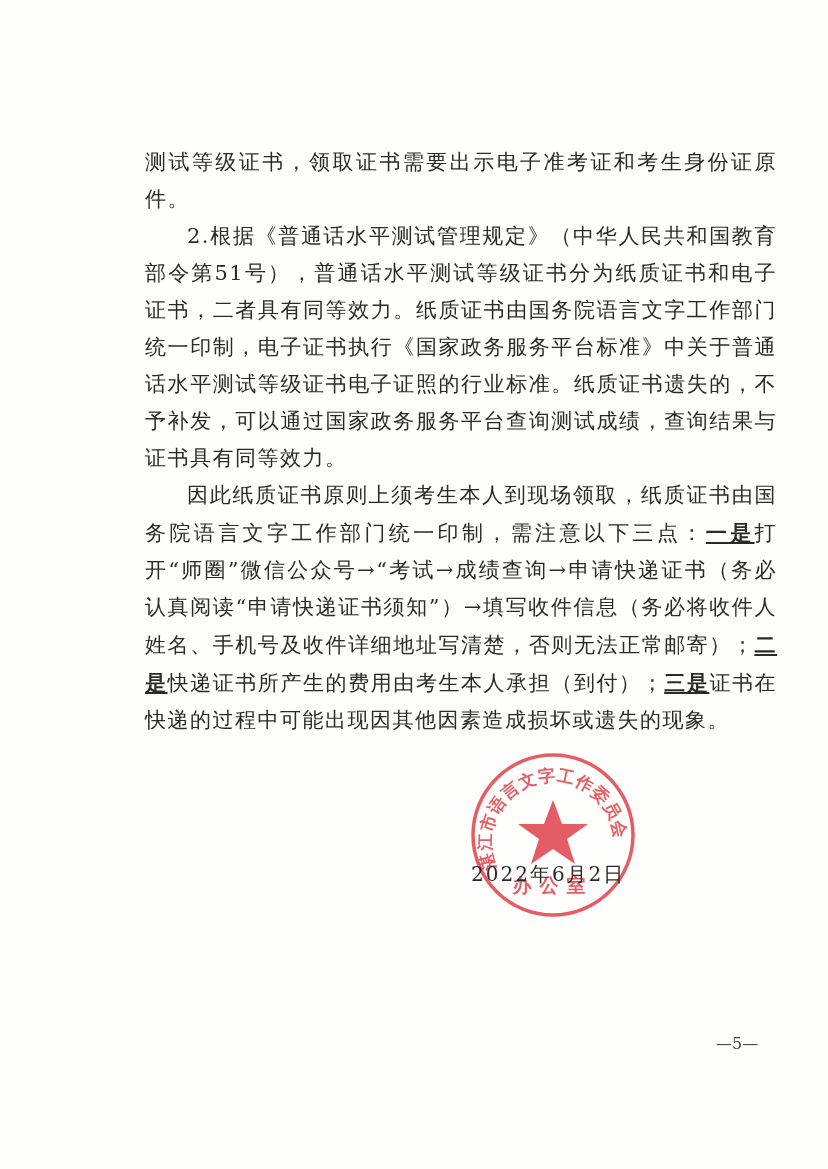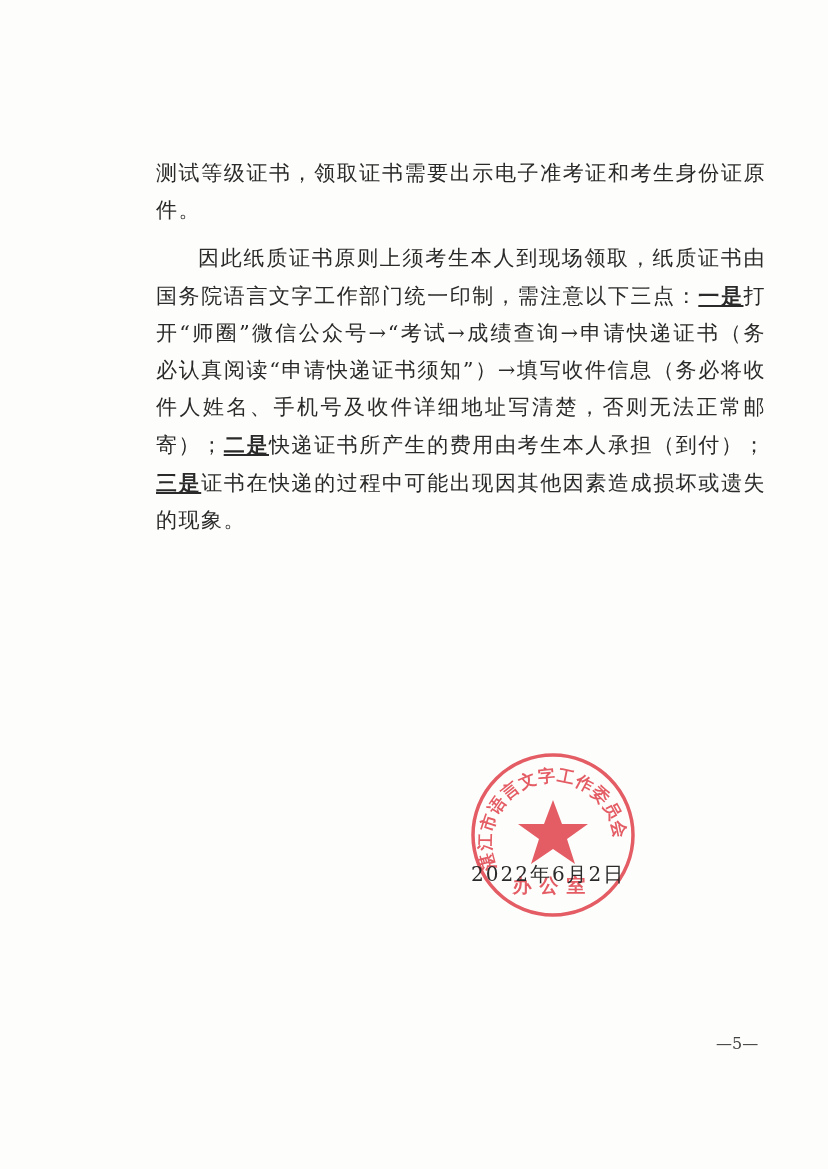--- a/index.html
+++ b/index.html
@@ -15,21 +15,21 @@
   .body-text {
     position: absolute;
     left: 145px;
     top: 144px;
     width: 632px;
     font-size: 21px;
     line-height: 37px;
     letter-spacing: 1.5px;
     text-align: justify;
   }
-  .para { margin: 11px; }
+  .para { margin: 0; }
   .para.indent { text-indent: 42px; }
   .bold { font-weight: bold; text-decoration: underline; }
   .signature {
     position: absolute;
     left: 387px;
     top: 815px;
     font-size: 20px;
     letter-spacing: 3px;
     z-index: 2;
   }
@@ -61,20 +61,23 @@
 </head>
 <body>
 
 <div class="page">
 
   <div class="body-text">
     <p class="para">
       <span>测试等级证书，领取证书需要出示电子准考证和考生身份证原件。</span>
     </p>
     <p class="para indent">
+      <span>2.根据《普通话水平测试管理规定》（中华人民共和国教育部令第51号），普通话水平测试等级证书分为纸质证书和电子证书，二者具有同等效力。纸质证书由国务院语言文字工作部门统一印制，电子证书执行《国家政务服务平台标准》中关于普通话水平测试等级证书电子证照的行业标准。纸质证书遗失的，不予补发，可以通过国家政务服务平台查询测试成绩，查询结果与证书具有同等效力。</span>
+    </p>
+    <p class="para indent">
       <span>因此纸质证书原则上须考生本人到现场领取，纸质证书由国务院语言文字工作部门统一印制，需注意以下三点：</span><span class="bold">一是</span><span>打开“师圈”微信公众号→“考试→成绩查询→申请快递证书（务必认真阅读“申请快递证书须知”）→填写收件信息（务必将收件人姓名、手机号及收件详细地址写清楚，否则无法正常邮寄）；</span><span class="bold">二是</span><span>快递证书所产生的费用由考生本人承担（到付）；</span><span class="bold">三是</span><span>证书在快递的过程中可能出现因其他因素造成损坏或遗失的现象。</span>
     </p>
   </div>
 
   <svg class="stamp" viewBox="0 0 166 166">
     <defs>
       <path id="ringPath" d="M 27 118 A 62 62 0 1 1 139 118" fill="none"></path>
     </defs>
     <circle cx="83" cy="83" r="80" fill="none" stroke="#e0404a" stroke-width="3.5"></circle>
     <text font-family="DejaVu Sans, sans-serif" font-size="17" fill="#e0404a" letter-spacing="1" font-weight="bold">

